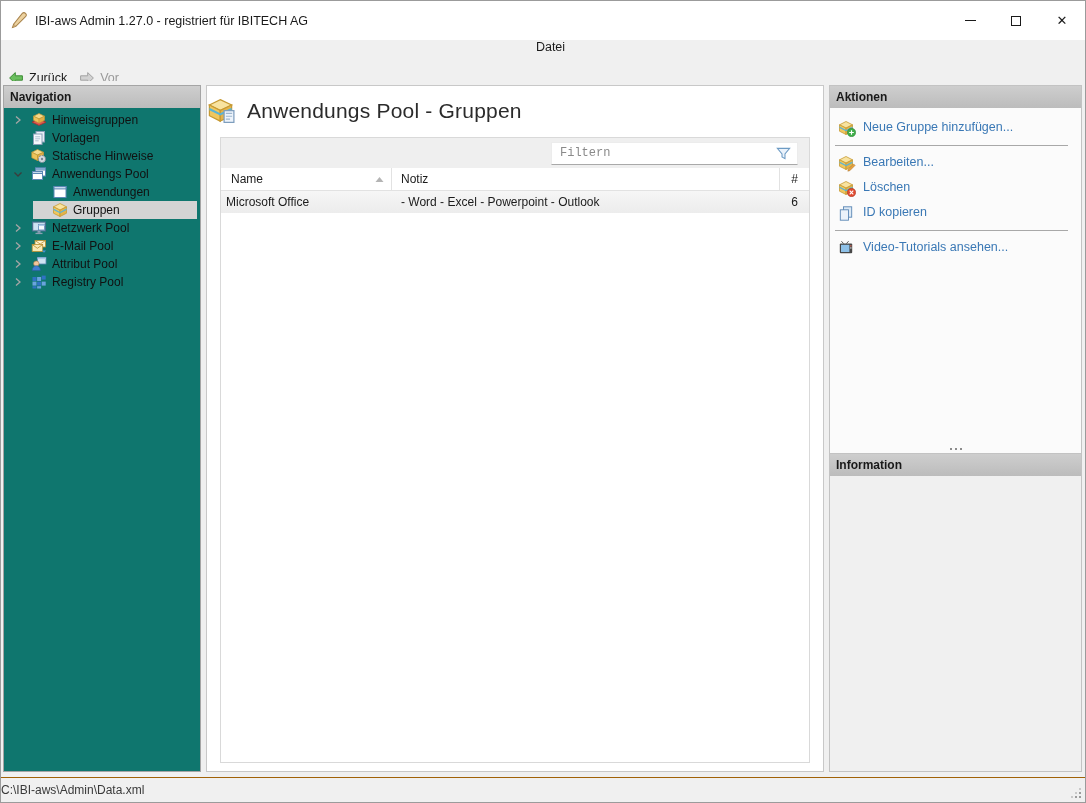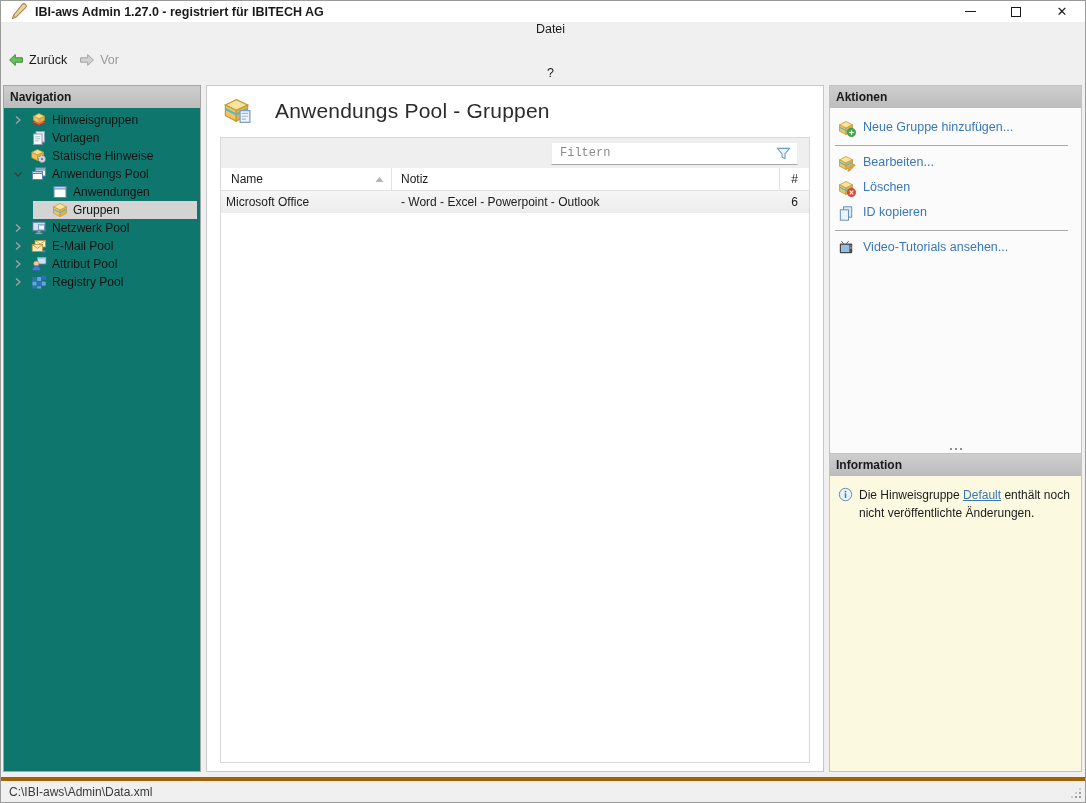--- a/index.html
+++ b/index.html
@@ -3,21 +3,21 @@
 <meta charset="utf-8">
 <style>
   * { margin:0; padding:0; box-sizing:border-box; }
   html,body { background:#d8d8d8; }
   .window {
     width:1086px; height:803px; position:relative; overflow:hidden;
     font-family:"Liberation Sans","DejaVu Sans",sans-serif;
     background:#f0f0f0; border:1px solid #9b9b9b;
   }
   
-  .titlebar { height:21px; background:#fff; display:flex; align-items:center; padding-left:9px;font-weight:bold; }
+  .titlebar { height:39px; background:#fff; display:flex; align-items:center; padding-left:9px; }
   .app-icon { width:18px; height:18px; margin-right:7px; flex:none; }
   .title-text { font-size:12.5px; color:#1a1a1a; }
   .win-controls { margin-left:auto; display:flex; height:100%; }
   .win-btn { width:46px; height:100%; display:flex; align-items:center; justify-content:center; cursor:default; }
   .min-glyph { width:11px; border-top:1.2px solid #1a1a1a; display:block; }
   .max-glyph { width:10px; height:10px; border:1.2px solid #1a1a1a; display:block; }
   .close-glyph { font-size:13px; color:#1a1a1a; line-height:1; }
   
   .menubar { height:27px; display:flex; align-items:center; padding-left:15px; gap:30px; font-size:12.5px; color:#1a1a1a; background:#f0f0f0;flex-direction:column; }
   .menu-item { cursor:default; }
@@ -33,21 +33,21 @@
   .tree { padding-top:3px; font-size:12px; color:#111; }
   .tree-row { height:18px; display:flex; align-items:center; position:relative; padding-left:6px; cursor:default; }
   .tree-row .chev { width:16px; height:16px; flex:none; display:flex; align-items:center; justify-content:center; margin-right:5px; }
   .tree-row .ticon { width:16px; height:16px; flex:none; margin-right:5px; position:relative; z-index:1; }
   .tree-row .ticon svg { width:16px; height:16px; display:block; }
   .tree-row .tlabel { position:relative; z-index:1; white-space:nowrap; }
   .tree-row.lvl1 { padding-left:48px; }
   .tree-row.selected::before { content:""; position:absolute; left:29px; right:3px; top:0; bottom:0; background:#d4d4d4; }
   
   .main-card { flex:1; background:#fff; border:1px solid #c8c8c8; display:flex; flex-direction:column; min-width:0; }
-  .main-header { display:flex; align-items:center; gap:23px; padding:11px 14px 10px 17px; flex:none; }
+  .main-header { display:flex; align-items:center; gap:11px; padding:11px 14px 10px 1px; flex:none; }
   .main-header .hicon { width:28px; height:28px; flex:none; }
   .main-header .hicon svg { width:28px; height:28px; display:block; }
   .main-title { font-size:21px; font-weight:400; color:#2b2b2b; letter-spacing:0.2px; white-space:nowrap; }
   .main-inner { margin:2px 13px 8px 13px; border:1px solid #d9d9d9; flex:1; display:flex; flex-direction:column; min-height:0; }
   .filter-bar { height:30px; flex:none; background:#efefef; display:flex; align-items:center; justify-content:flex-end; }
   .filter-box { width:247px; height:23px; background:#fff; border:1px solid #ececec; border-bottom:1px solid #a9a9a9; display:flex; align-items:center; margin-right:11px; }
   .filter-input { border:none; outline:none; flex:1; min-width:0; font-size:12px; padding-left:8px; color:#333; background:transparent; font-family:Liberation Mono, monospace; }
   .filter-input::placeholder { color:#8a8a8a; }
   .funnel { width:17px; height:17px; margin-right:5px; flex:none; }
   .grid-header { height:23px; flex:none; display:flex; align-items:center; border-bottom:1px solid #e2e2e2; font-size:12px; color:#1b1b1b; }
@@ -70,21 +70,21 @@
   .aicon svg.badge { position:absolute; width:9px; height:9px; right:-2px; bottom:-1px; }
   .action-label { color:#3a78b5; white-space:nowrap; }
   .action-sep { height:1px; background:#a8a8a8; margin:5px 13px 4px 5px; }
   .grip { position:absolute; bottom:0; left:0; right:0; height:8px; display:flex; align-items:center; justify-content:center; cursor:row-resize; }
   .grip-dots { width:2px; height:2px; background:#8c8c8c; box-shadow:5px 0 0 #8c8c8c, -5px 0 0 #8c8c8c; }
   .info-panel { flex:1; display:flex; flex-direction:column; border:1px solid #c3c3c3; min-height:0; }
   .info-body { flex:1; background:#fbf9df; padding:10px 8px 8px 8px; display:flex; gap:6px; align-items:flex-start; font-size:12px; color:#1b1b1b; line-height:1.5; }
   .info-icon { width:15px; height:15px; flex:none; margin-top:1px; }
   .info-link { color:#3a78b5; text-decoration:underline; cursor:pointer; }
   
-  .statusbar { position:absolute; left:0; right:0; bottom:0; height:25px; background:#f0f0f0; border-top:4px solid #a16207; display:flex; align-items:center; padding-left:8px; font-size:12px; color:#3a3a3a; }
+  .statusbar { position:absolute; left:0; right:0; bottom:0; height:25px; background:#f0f0f0; border-top:1px solid #a16207; display:flex; align-items:center; padding-left:0; font-size:12px; color:#3a3a3a; }
   .resize-grip { position:absolute; right:4px; bottom:4px; width:10px; height:10px; cursor:nwse-resize; }
   .resize-grip::before { content:""; position:absolute; right:0; bottom:0; width:2px; height:2px; background:#9c9c9c;
     box-shadow:0 -4px 0 #9c9c9c, 0 -8px 0 #c9c9c9, -4px 0 0 #9c9c9c, -8px 0 0 #c9c9c9, -4px -4px 0 #c9c9c9; }
 </style>
 </head>
 <body>
 
 <div class="window">
 
   <div class="titlebar">
@@ -422,28 +422,20 @@
           </div>
 
           <div class="grip">
               <span class="grip-dots"></span>
             </div>
         </div>
       </div>
 
       <div class="info-panel">
         <div class="panel-header">Information</div>
-        <div class="info-body">
-          <svg class="info-icon" viewBox="0 0 16 16">
-              <circle cx="8" cy="8" r="6.6" fill="#eaf3fb" stroke="#5b87b5" stroke-width="1"></circle>
-              <circle cx="8" cy="4.9" r="1" fill="#3a76b4"></circle>
-              <rect x="7.2" y="6.7" width="1.6" height="5" fill="#3a76b4"></rect>
-            </svg>
-          <span><span>Die Hinweisgruppe </span><span class="info-link">Default</span><span> enthält noch nicht veröffentlichte Änderungen.</span></span>
-        </div>
       </div>
     </div>
 
   </div>
 
   <div class="statusbar">
     <span>C:\IBI-aws\Admin\Data.xml</span>
     <span class="resize-grip"></span>
   </div>
 

